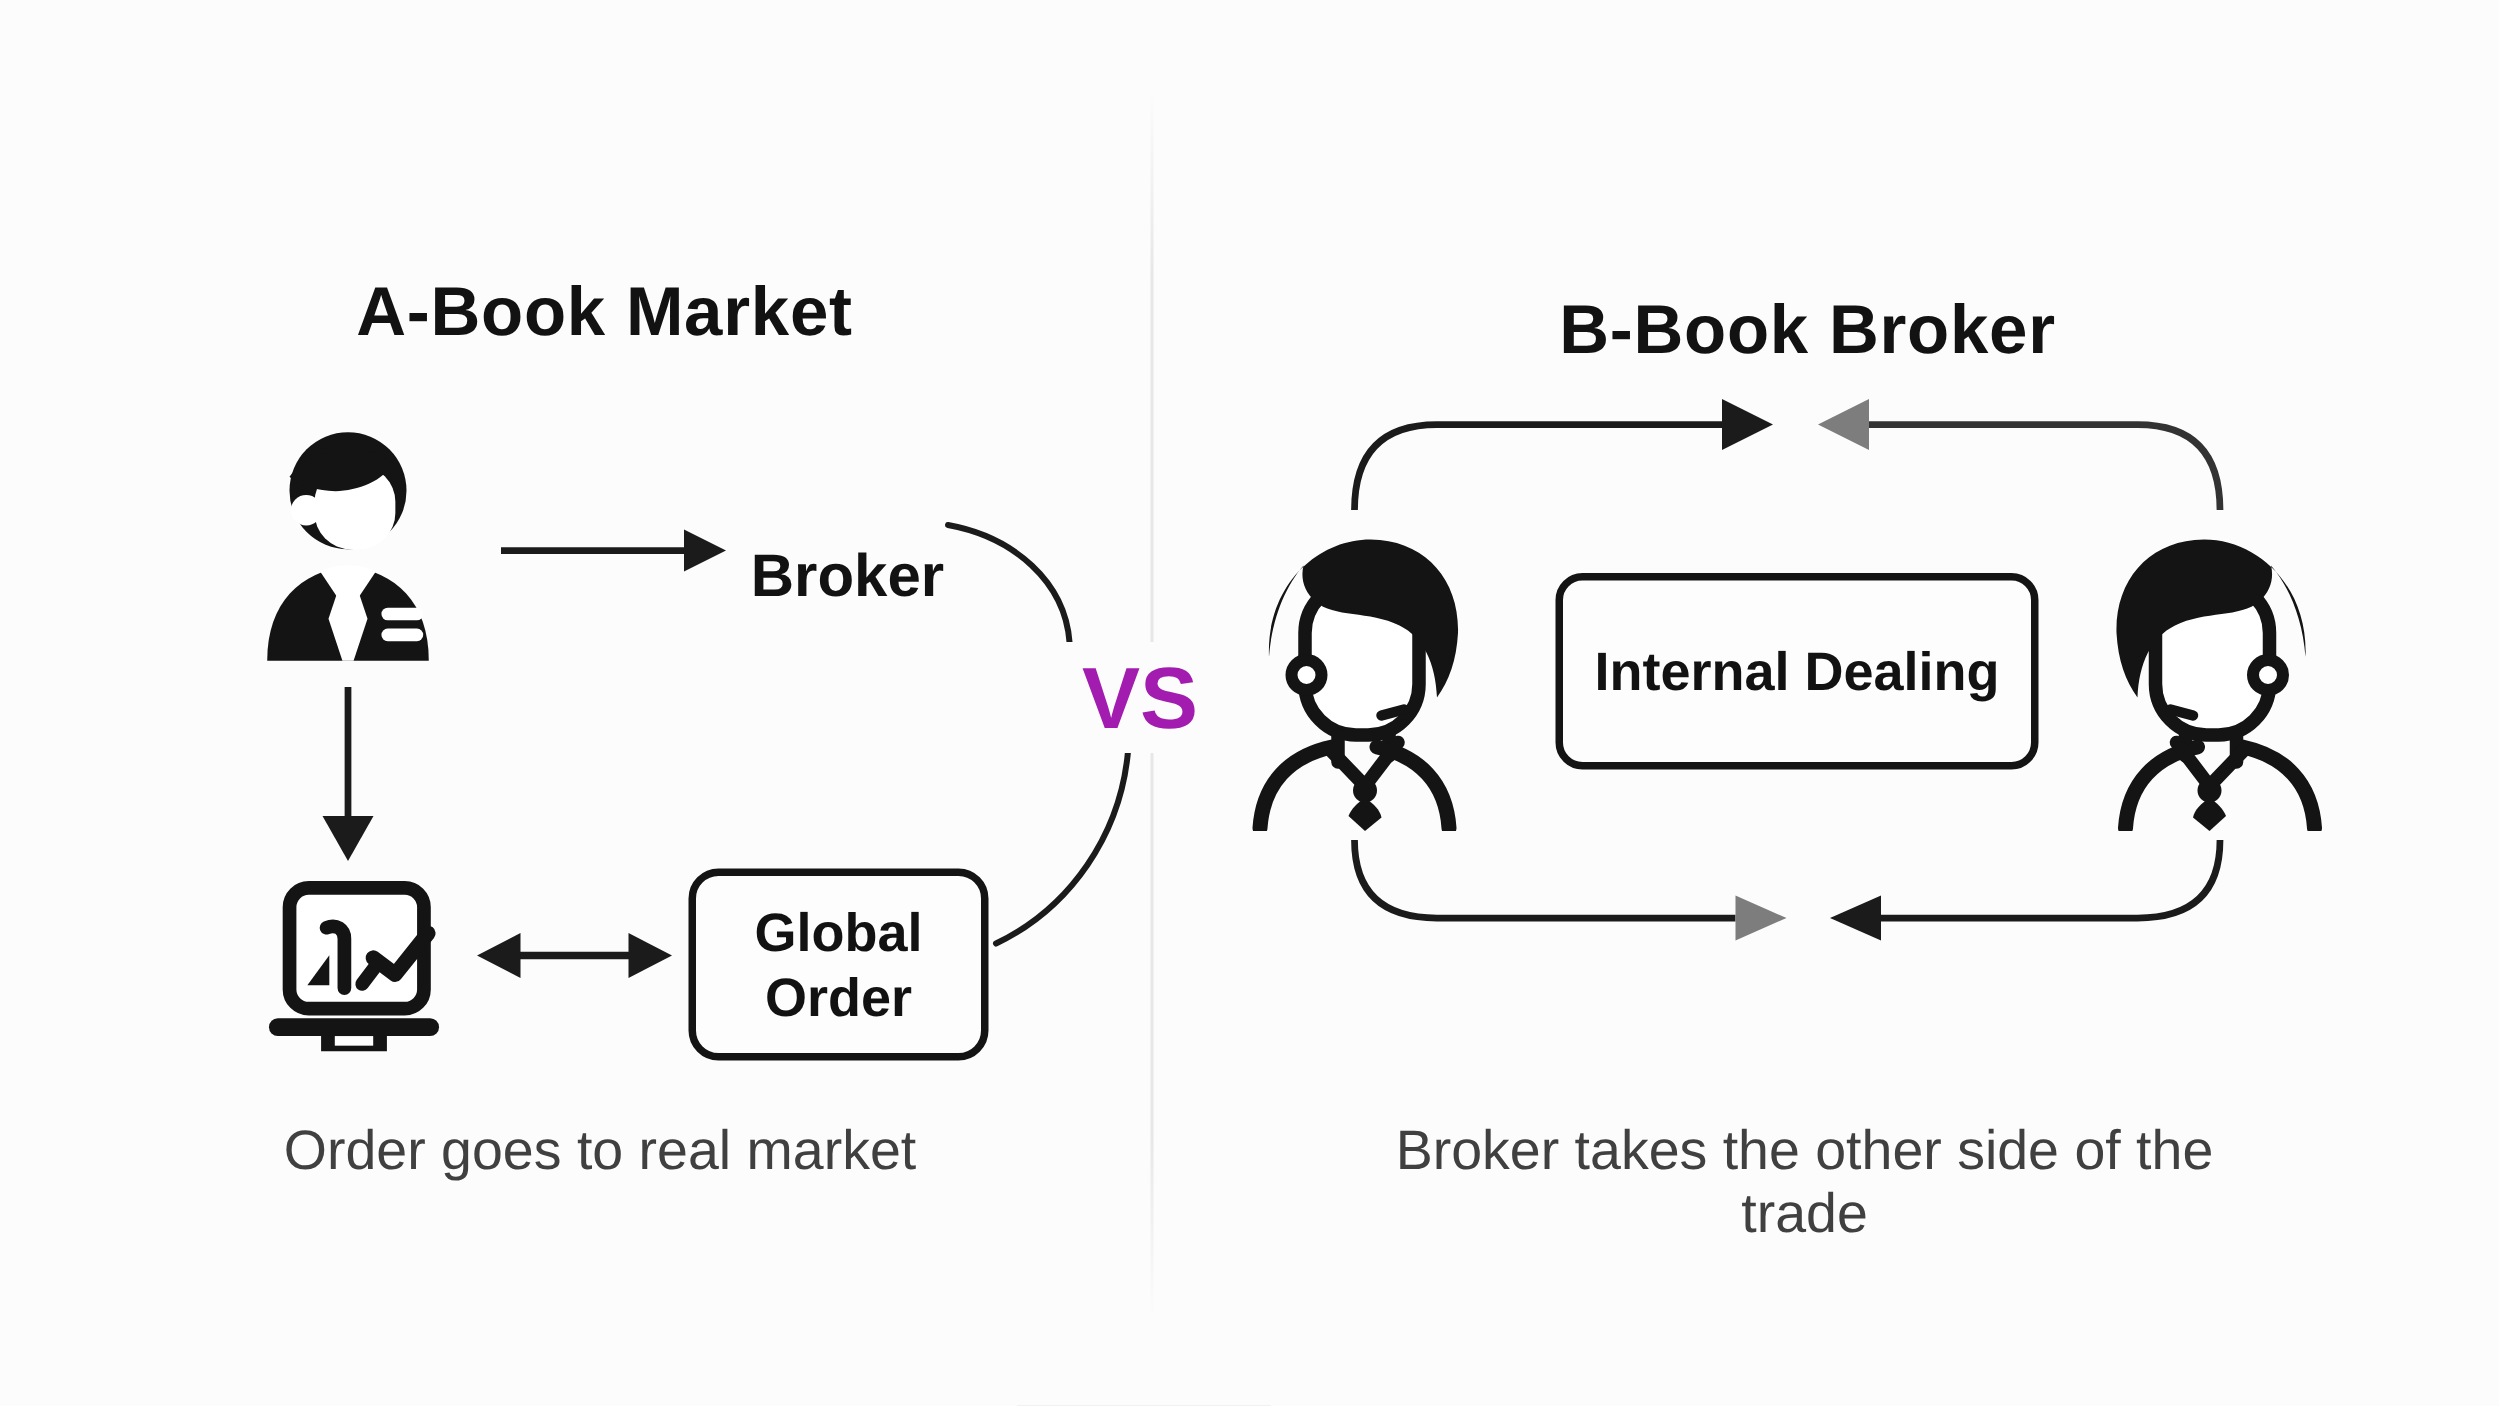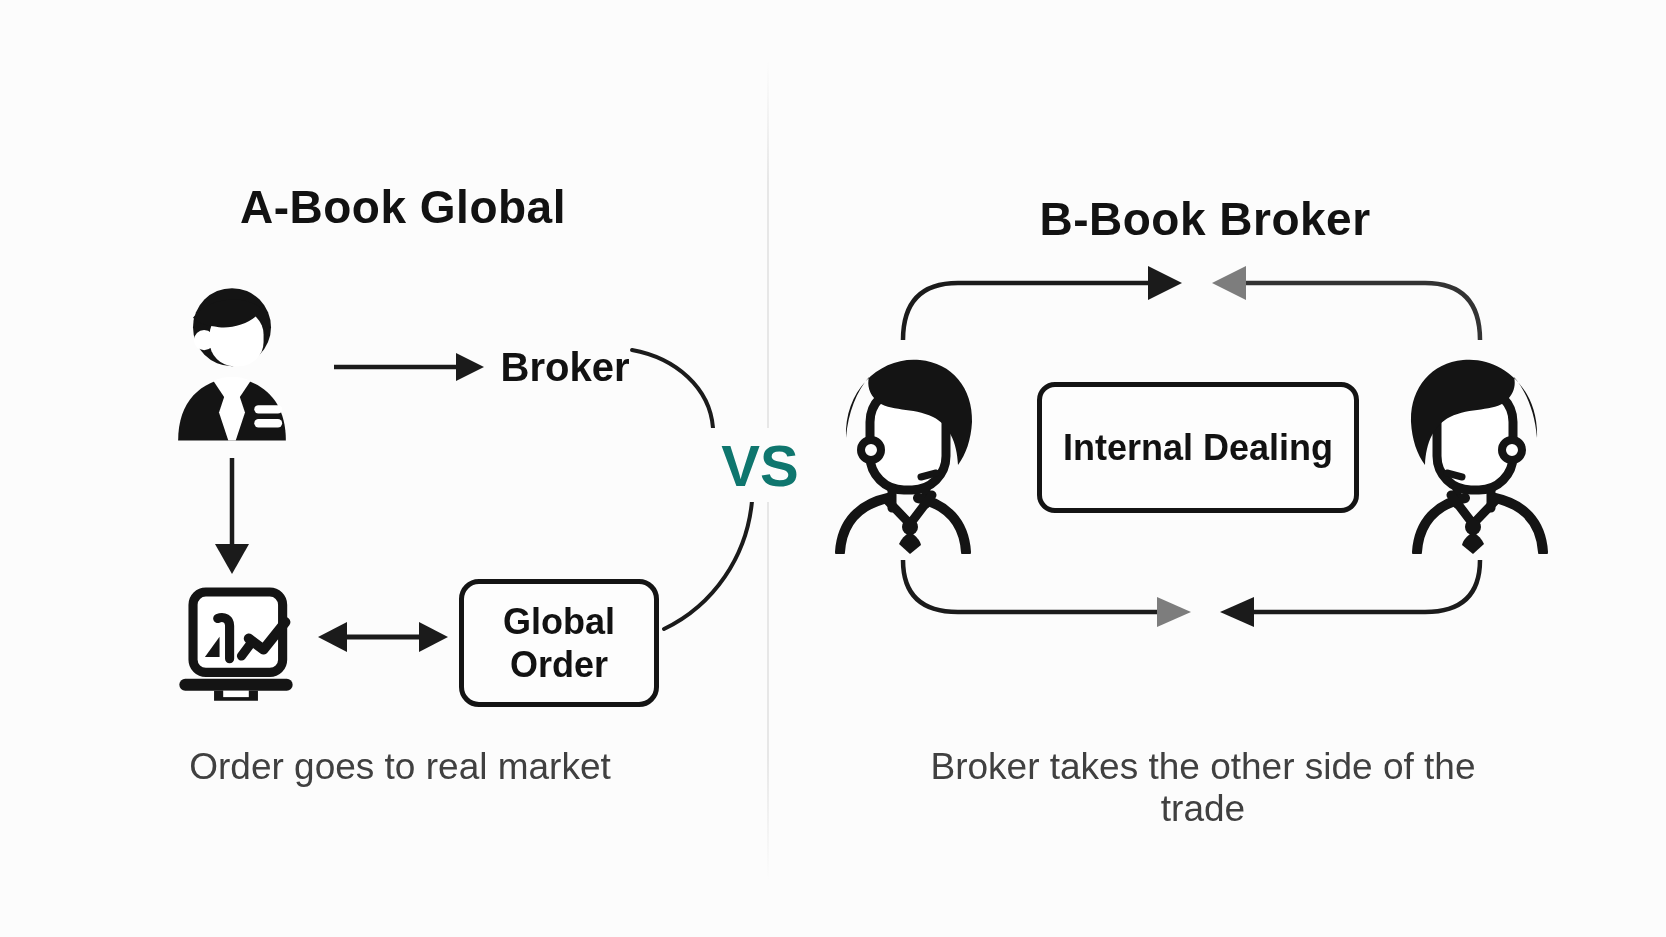--- a/index.html
+++ b/index.html
@@ -15,21 +15,21 @@
   .panel-title{
     position:absolute;width:400px;text-align:center;
     font-size:46px;font-weight:700;letter-spacing:.5px;color:#121212;
   }
   .node-label{
     position:absolute;text-align:center;font-weight:700;color:#121212;
   }
   .vs{
     position:absolute;left:702px;top:428px;width:116px;height:74px;
     display:flex;align-items:center;justify-content:center;
-    font-size:58px;font-weight:700;letter-spacing:0px;color:#0f766e;
+    font-size:58px;font-weight:700;letter-spacing:0px;color:#a21caf;
     background:#fcfcfc;z-index:3;
   }
   .box{
     position:absolute;box-sizing:border-box;background:#fdfdfd;
     border:5px solid #141414;display:flex;align-items:center;justify-content:center;
     text-align:center;font-weight:700;color:#121212;z-index:2;
   }
   .box .lines{line-height:1.2;}
   .gm-box{left:459px;top:579px;width:200px;height:128px;border-radius:20px;font-size:36px;}
   .idd-box{left:1037px;top:382px;width:322px;height:131px;border-radius:18px;font-size:36px;}
@@ -84,35 +84,35 @@
       <path d="M 903 560 Q 903 612 958 612 L 1157 612" fill="none" stroke="#1b1b1b" stroke-width="4.5"></path>
       <polygon points="1157,597 1191,612 1157,627" fill="#7d7d7d"></polygon>
     </g>
 
     <g>
       <path d="M 1480 560 Q 1480 612 1425 612 L 1254 612" fill="none" stroke="#1b1b1b" stroke-width="4.5"></path>
       <polygon points="1254,597 1220,612 1254,627" fill="#1b1b1b"></polygon>
     </g>
   </svg>
 
-  <div class="panel-title" style="left:203px;top:180px;">A-Book Global</div>
+  <div class="panel-title" style="left:203px;top:180px;">A-Book Market</div>
 
   <svg class="icon" style="left:167px;top:280px;" width="130" height="163" viewBox="0 0 140 170">
     <circle cx="70" cy="48" r="42" fill="#141414"></circle>
     <rect x="46" y="30" width="58" height="60" rx="26" fill="#ffffff"></rect>
     <circle cx="40" cy="62" r="11" fill="#ffffff"></circle>
     <path d="M28 38 C 44 16 82 12 102 28 C 96 42 72 50 56 48 C 44 47 34 44 28 38 Z" fill="#141414"></path>
     <path d="M12 170 C 12 128 36 106 70 102 C 104 106 128 128 128 170 Z" fill="#141414"></path>
     <path d="M50 106 L70 136 L90 106 C 78 100 62 100 50 106 Z" fill="#ffffff"></path>
     <path d="M62 122 L78 122 L84 140 L74 170 L66 170 L56 140 Z" fill="#ffffff"></path>
     <rect x="94" y="132" width="30" height="9" rx="4.5" fill="#ffffff"></rect>
     <rect x="94" y="147" width="30" height="9" rx="4.5" fill="#ffffff"></rect>
   </svg>
 
-  <div class="node-label" style="left:465px;top:345px;width:200px;font-size:40px;">Broker</div>
+  <div class="node-label" style="left:465px;top:362px;width:200px;font-size:40px;">Broker</div>
 
   <svg class="icon" style="left:172px;top:582px;" width="128" height="126" viewBox="0 0 140 126">
     <rect x="23" y="5" width="98" height="88" rx="14" fill="#ffffff" stroke="#141414" stroke-width="10"></rect>
     <path d="M36 76 L52 54 L52 76 Z" fill="#141414"></path>
     <path d="M63 78 L63 42 C 63 35 57 31 50 34" fill="none" stroke="#141414" stroke-width="10" stroke-linecap="round"></path>
     <path d="M76 75 L88 59" stroke="#141414" stroke-width="10" stroke-linecap="round"></path>
     <path d="M84 56 L100 68 L124 38" fill="none" stroke="#141414" stroke-width="11" stroke-linecap="round" stroke-linejoin="round"></path>
     <rect x="8" y="100" width="124" height="13" rx="6.5" fill="#141414"></rect>
     <path d="M46 113 L94 113 L94 124 L46 124 Z" fill="#141414"></path>
     <rect x="56" y="113" width="28" height="7" fill="#ffffff"></rect>

